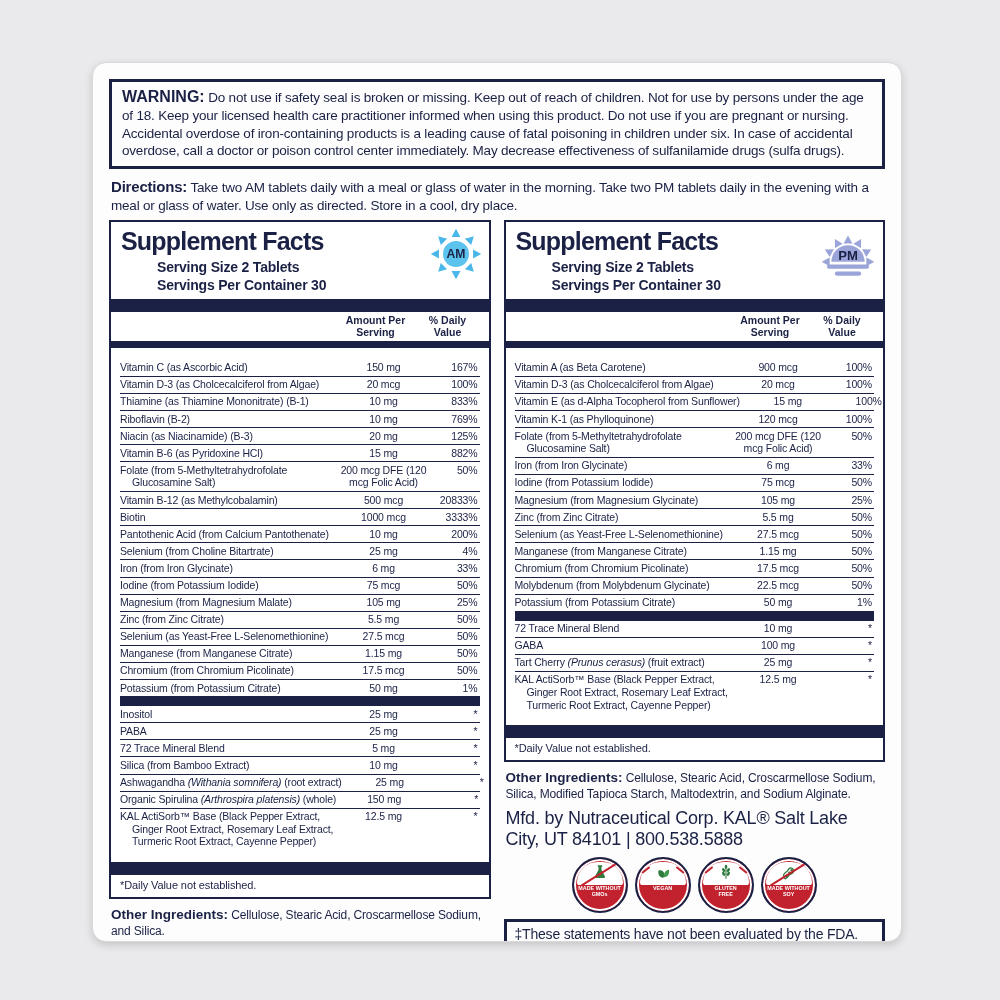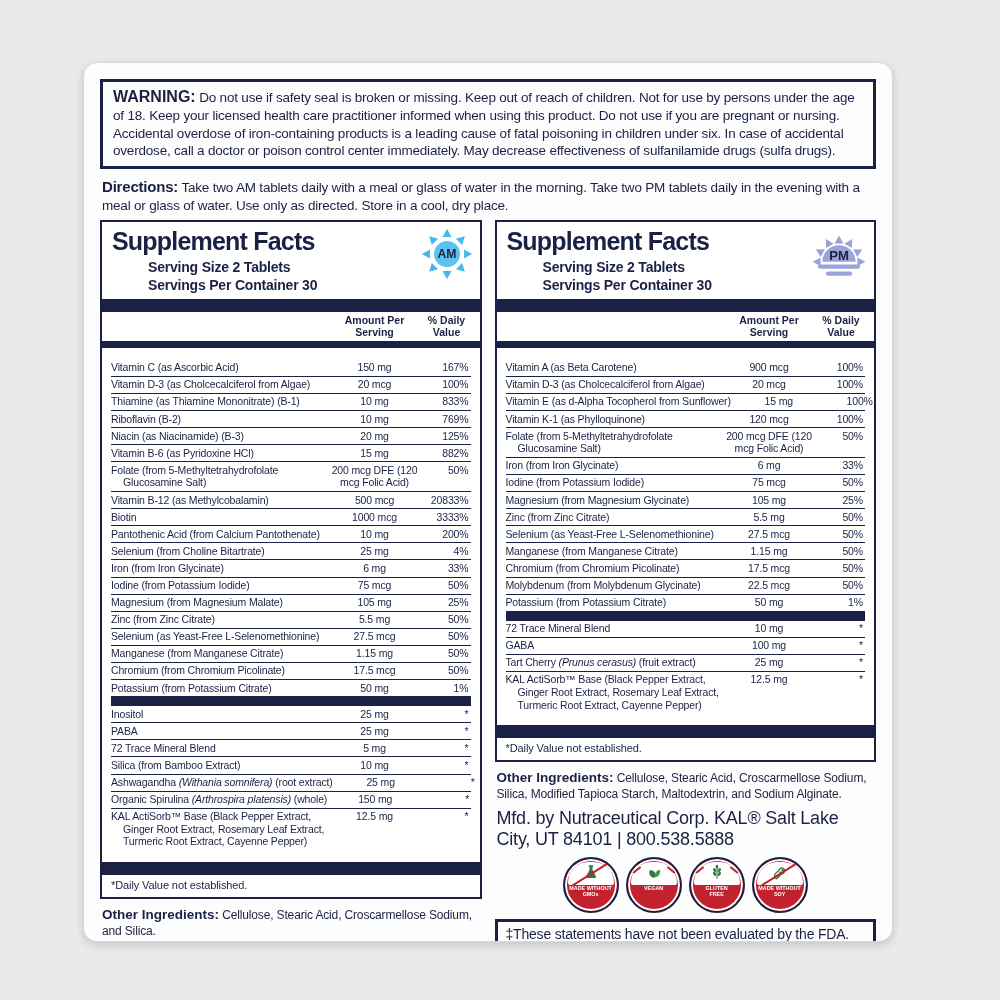--- a/index.html
+++ b/index.html
@@ -1,37 +1,37 @@
 <!DOCTYPE html>
 <html><head>
 <meta charset="utf-8">
 <style>
   html,body{margin:0;padding:0;width:1000px;height:1000px;background:#eaeaec;
     font-family:"Liberation Sans", sans-serif;color:#1b2145;}
-  .card{position:absolute;left:83px;top:62px;width:810px;height:880px;box-sizing:border-box;
+  .card{position:absolute;left:92px;top:62px;width:810px;height:880px;box-sizing:border-box;
     background:#fdfdfd;border-radius:14px;border:1px solid #d9d9d9;
     box-shadow:0 3px 8px rgba(0,0,0,.16);padding:16px 16px 12px;overflow:hidden;}
   
   .warnbox{border:3px solid #1b2145;padding:5px 10px 7px;font-size:13.5px;line-height:1.28;letter-spacing:-0.2px;}
   .warnbox b{font-size:16px;letter-spacing:0;}
   .dirs{margin:8px 2px 6px;font-size:13.5px;line-height:1.28;letter-spacing:-0.2px;}
   .dirs b{font-size:15px;}
   
   .cols{display:flex;gap:13px;align-items:flex-start;margin-top:4px;justify-content:flex-end;}
   .col{flex:1;min-width:0;}
   .panel{border:2.5px solid #1b2145;background:#fff;}
   .phead{position:relative;padding:7px 10px 5px;}
   .ptitle{font-size:25px;font-weight:800;letter-spacing:-0.8px;line-height:1.02;margin:0 0 5px;}
   .pserv{font-size:14px;font-weight:700;line-height:1.25;letter-spacing:-0.2px;margin-left:36px;}
   .picon{position:absolute;right:7px;top:6px;}
   .tbar{background:#1b2145;}
   .tbar.thick{height:13px;}
   .tbar.head{height:7px;}
   .tbar.mid{height:10px;}
-  .colheads{display:grid;grid-template-columns:1fr 96px 48px;padding:3px 9px 2px;}
+  .colheads{display:grid;grid-template-columns:1fr 96px 48px;padding:3px 17px 2px;}
   .hlab{font-size:10.5px;font-weight:700;line-height:1.12;text-align:center;white-space:pre-line;}
   .rows{padding:12px 9px;border-radius:24px;}
   .trow{display:grid;grid-template-columns:1fr 96px 48px;align-items:start;
     padding:1.5px 0 2px;font-size:10.5px;line-height:1.2;letter-spacing:-0.15px;}
   .trow + .trow{border-top:1.5px solid #1b2145;}
   .cn{padding-left:12px;text-indent:-12px;white-space:nowrap;}
   .cn.wrap{white-space:normal;}
   .ca{text-align:center;}
   .cv{text-align:right;padding-right:2px;}
   .foot{font-size:11px;padding:4px 9px 6px;letter-spacing:-0.1px;}

